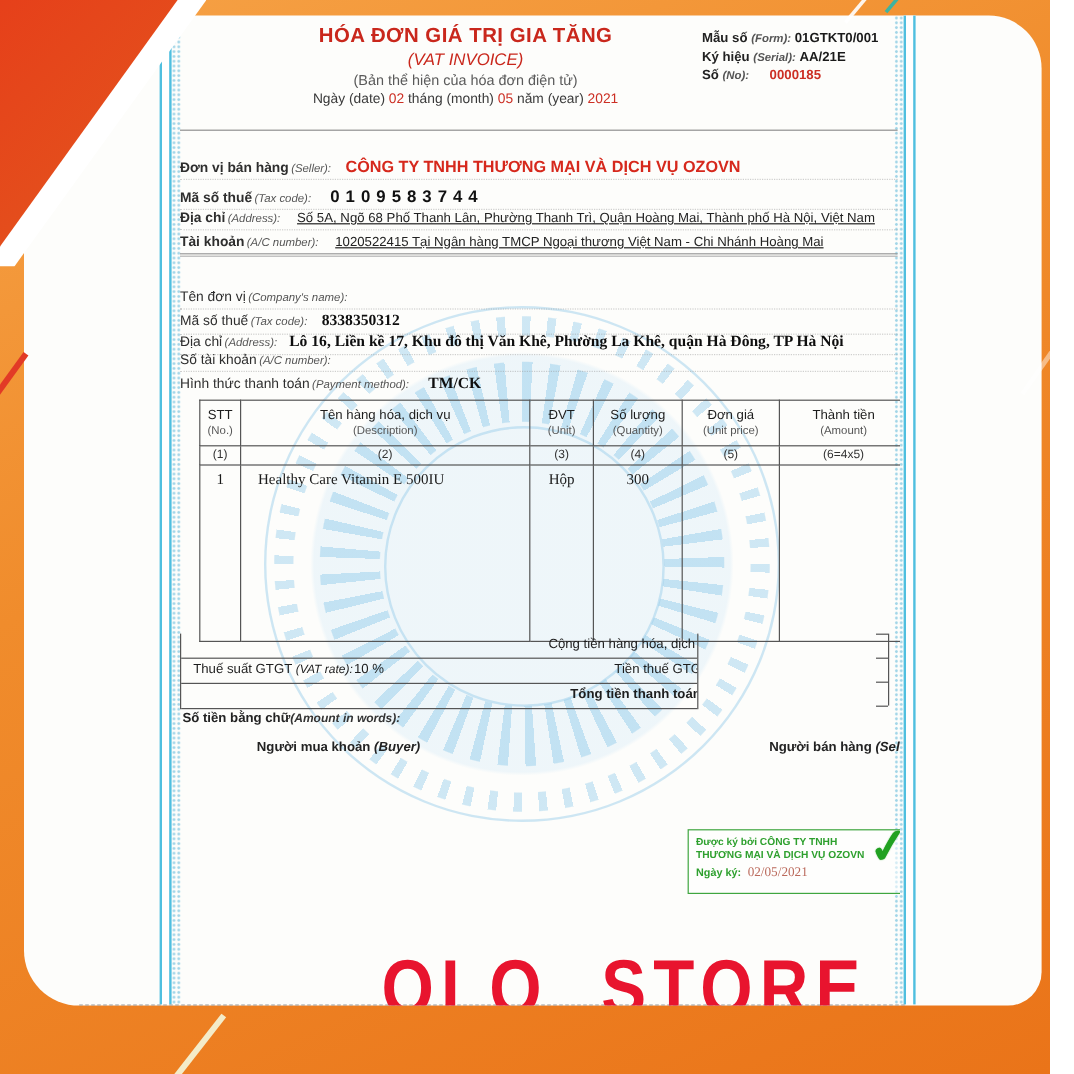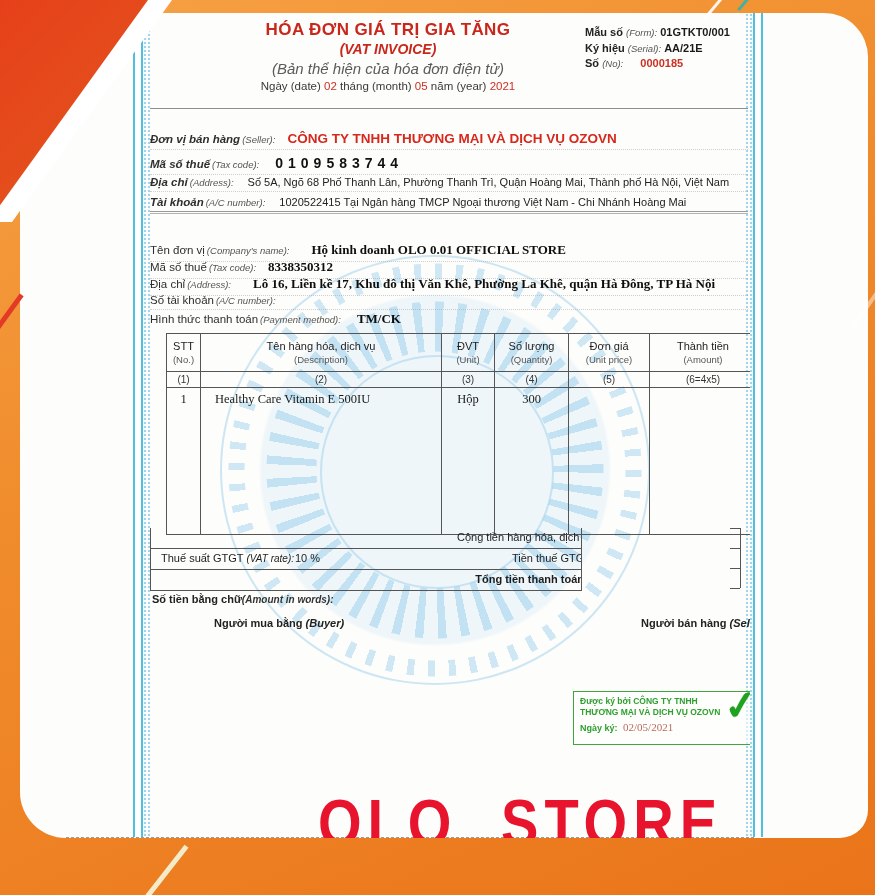--- a/index.html
+++ b/index.html
@@ -43,41 +43,41 @@
     mask:radial-gradient(circle,transparent 0 118px,#000 119px 168px,transparent 169px);}
   .wm .edge{position:absolute;inset:0;border-radius:50%;
     background:repeating-conic-gradient(rgba(150,205,235,.45) 0deg 2deg,transparent 2deg 6deg);
     -webkit-mask:radial-gradient(circle,transparent 0 190px,#000 191px 206px,transparent 207px);
     mask:radial-gradient(circle,transparent 0 190px,#000 191px 206px,transparent 207px);}
   .wm .inner{position:absolute;left:100px;top:100px;width:230px;height:230px;border-radius:50%;
     border:2px solid rgba(158,208,236,.5);}
   
   .hdr-center{left:40px;top:7px;width:400px;text-align:center;z-index:1;}
   .t1{font-size:17px;font-weight:bold;color:#c9271c;letter-spacing:.4px;}
-  .t2{font-size:14px;font-weight:bold;font-style:italic;color:#c9271c;margin-top:1px;}
-  .t3{font-size:15px;font-style:italic;color:#5a5a5a;margin-top:3px;}
+  .t2{font-size:14px;font-weight:normal;font-style:italic;color:#c9271c;margin-top:1px;}
+  .t3{font-size:12px;color:#5a5a5a;margin-top:3px;}
   .t4{font-size:11.5px;color:#3a3a3a;margin-top:3px;}
   .t4 .num{color:#cc2f24;}
   .hdr-meta{left:437px;top:12px;width:165px;font-size:11px;line-height:15.5px;z-index:1;white-space:nowrap;}
   .ml{font-weight:bold;color:#222;}
-  .me{font-style:italic;font-size:9.5px;color:#555;}
+  .me{font-style:italic;font-size:9.5px;color:#555;font-weight:bold;}
   .mv{font-weight:bold;color:#1a1a1a;margin-top:12px;}
   .mv.red{color:#cc2f24;padding-left:14px;}
   .rule1{left:2px;top:95px;width:598px;border-top:1px solid #8f8f8f;}
   .rule2{left:2px;top:200px;width:598px;border-top:1px solid #b3b3b3;}
   
   .frow{left:2px;width:598px;display:flex;align-items:baseline;white-space:nowrap;z-index:1;
     border-bottom:1px dotted rgba(150,150,150,.45);padding-bottom:3px;}
   .frow .lb{font-size:11.5px;color:#2e2e2e;}
-  .frow .lb.b{font-weight:bold;font-style:italic;}
+  .frow .lb.b{font-weight:bold;}
   .frow .en{font-style:italic;font-size:9.5px;color:#555;margin-left:2px;}
   .frow .fill{flex:1;}
   .v-red{font-size:13.5px;font-weight:bold;color:#d6281c;margin-left:12px;}
   .v-tax{font-size:14px;font-weight:bold;color:#111;margin-left:16px;letter-spacing:5px;}
-  .v-plain{font-size:11px;color:#222;margin-left:14px;}
+  .v-plain{font-size:11px;color:#222;margin-left:14px;text-decoration:underline;}
   .v-serif{font-family:"Liberation Serif",serif;font-size:13px;font-weight:bold;color:#0e0e0e;margin-left:16px;}
   .u-solid{border-bottom:1px solid #999 !important;justify-content:flex-end;}
   
   .itable{left:18px;top:320px;width:590px;border-collapse:collapse;table-layout:fixed;z-index:1;background:transparent;}
   .itable td{border:1px solid #555;padding:0;text-align:center;vertical-align:middle;}
   .th-vi{font-size:11px;color:#1d1d1d;}
   .th-en{font-size:9.5px;color:#555;margin-top:2px;}
   .numrow td{font-size:10px;color:#333;height:15px;}
   .bodyrow td{height:142px;vertical-align:top;font-family:"Liberation Serif",serif;font-size:12.5px;color:#1a1a1a;padding-top:4px;}
   .bodyrow td.desc{text-align:left;padding-left:14px;}
@@ -199,33 +199,32 @@
       <span class="en">(A/C number):</span>
       <span class="v-plain">1020522415   Tại Ngân hàng TMCP Ngoại thương Việt Nam - Chi Nhánh Hoàng Mai</span>
       <span class="fill"></span>
     </div>
 
     <div class="abs rule2"></div>
 
     <div class="abs frow" style="top:229px">
       <span class="lb">Tên đơn vị</span>
       <span class="en">(Company's name):</span>
-      <span class="v-serif" style="margin-left:22px">Hộ kinh doanh OLO 0.01 OFFICIAL STORE</span>
       <span class="fill"></span>
     </div>
     <div class="abs frow" style="top:246px">
       <span class="lb">Mã số thuế</span>
       <span class="en">(Tax code):</span>
       <span class="v-serif" style="margin-left:12px">8338350312</span>
       <span class="fill"></span>
     </div>
     <div class="abs frow" style="top:263px">
       <span class="lb">Địa chỉ</span>
       <span class="en">(Address):</span>
-      <span class="v-serif" style="margin-left:22px">Lô 16, Liền kề 17, Khu đô thị Văn Khê, Phường La Khê, quận Hà Đông, TP Hà Nội</span>
+      <span class="v-serif" style="margin-left:10px">Lô 16, Liền kề 17, Khu đô thị Văn Khê, Phường La Khê, quận Hà Đông, TP Hà Nội</span>
       <span class="fill"></span>
     </div>
     <div class="abs frow" style="top:281px">
       <span class="lb">Số tài khoản</span>
       <span class="en">(A/C number):</span>
       <span class="v-serif"></span>
       <span class="fill"></span>
     </div>
     <div class="abs frow" style="top:298px;border-bottom:none">
       <span class="lb">Hình thức thanh toán</span>
@@ -309,21 +308,21 @@
       <div class="first"></div>
         <div></div>
         <div></div>
     </div>
 
     <div class="abs words">
       <span class="lb">Số tiền bằng chữ</span><span class="en">(Amount in words):</span>
     </div>
 
     <div class="abs sig buyer">
-      <span>Người mua bằng</span> <span class="en">(Buyer)</span>
+      <span>Người mua khoản</span> <span class="en">(Buyer)</span>
     </div>
     <div class="abs sig seller">
       <span>Người bán hàng</span> <span class="en">(Seller)</span>
     </div>
 
     <div class="abs signed">
       <div class="ln">Được ký bởi CÔNG TY TNHH</div>
       <div class="ln">THƯƠNG MẠI VÀ DỊCH VỤ OZOVN</div>
       <div class="dt">
         <span>Ngày ký:</span>

